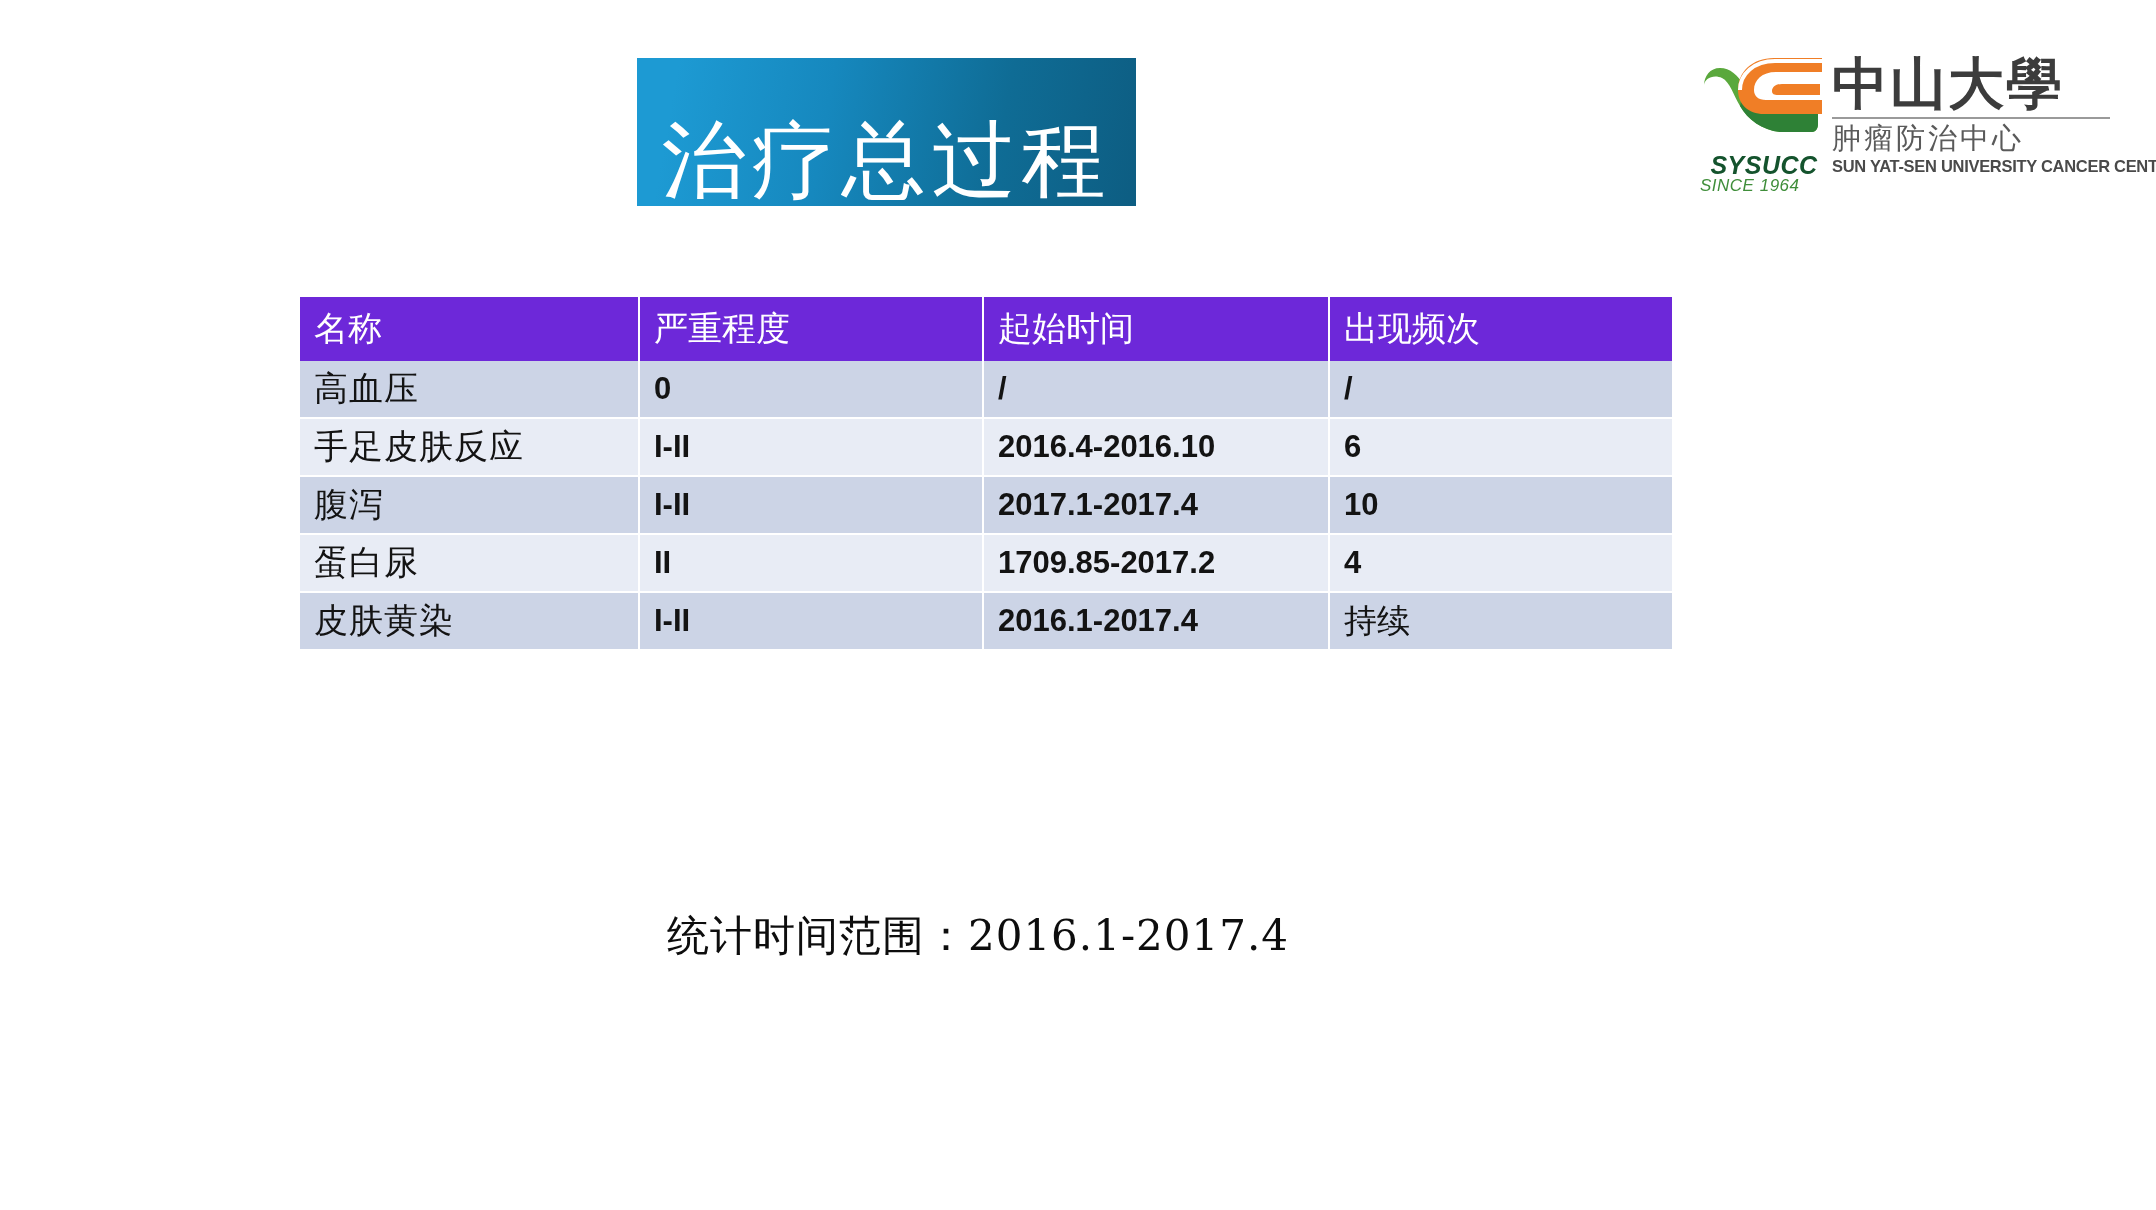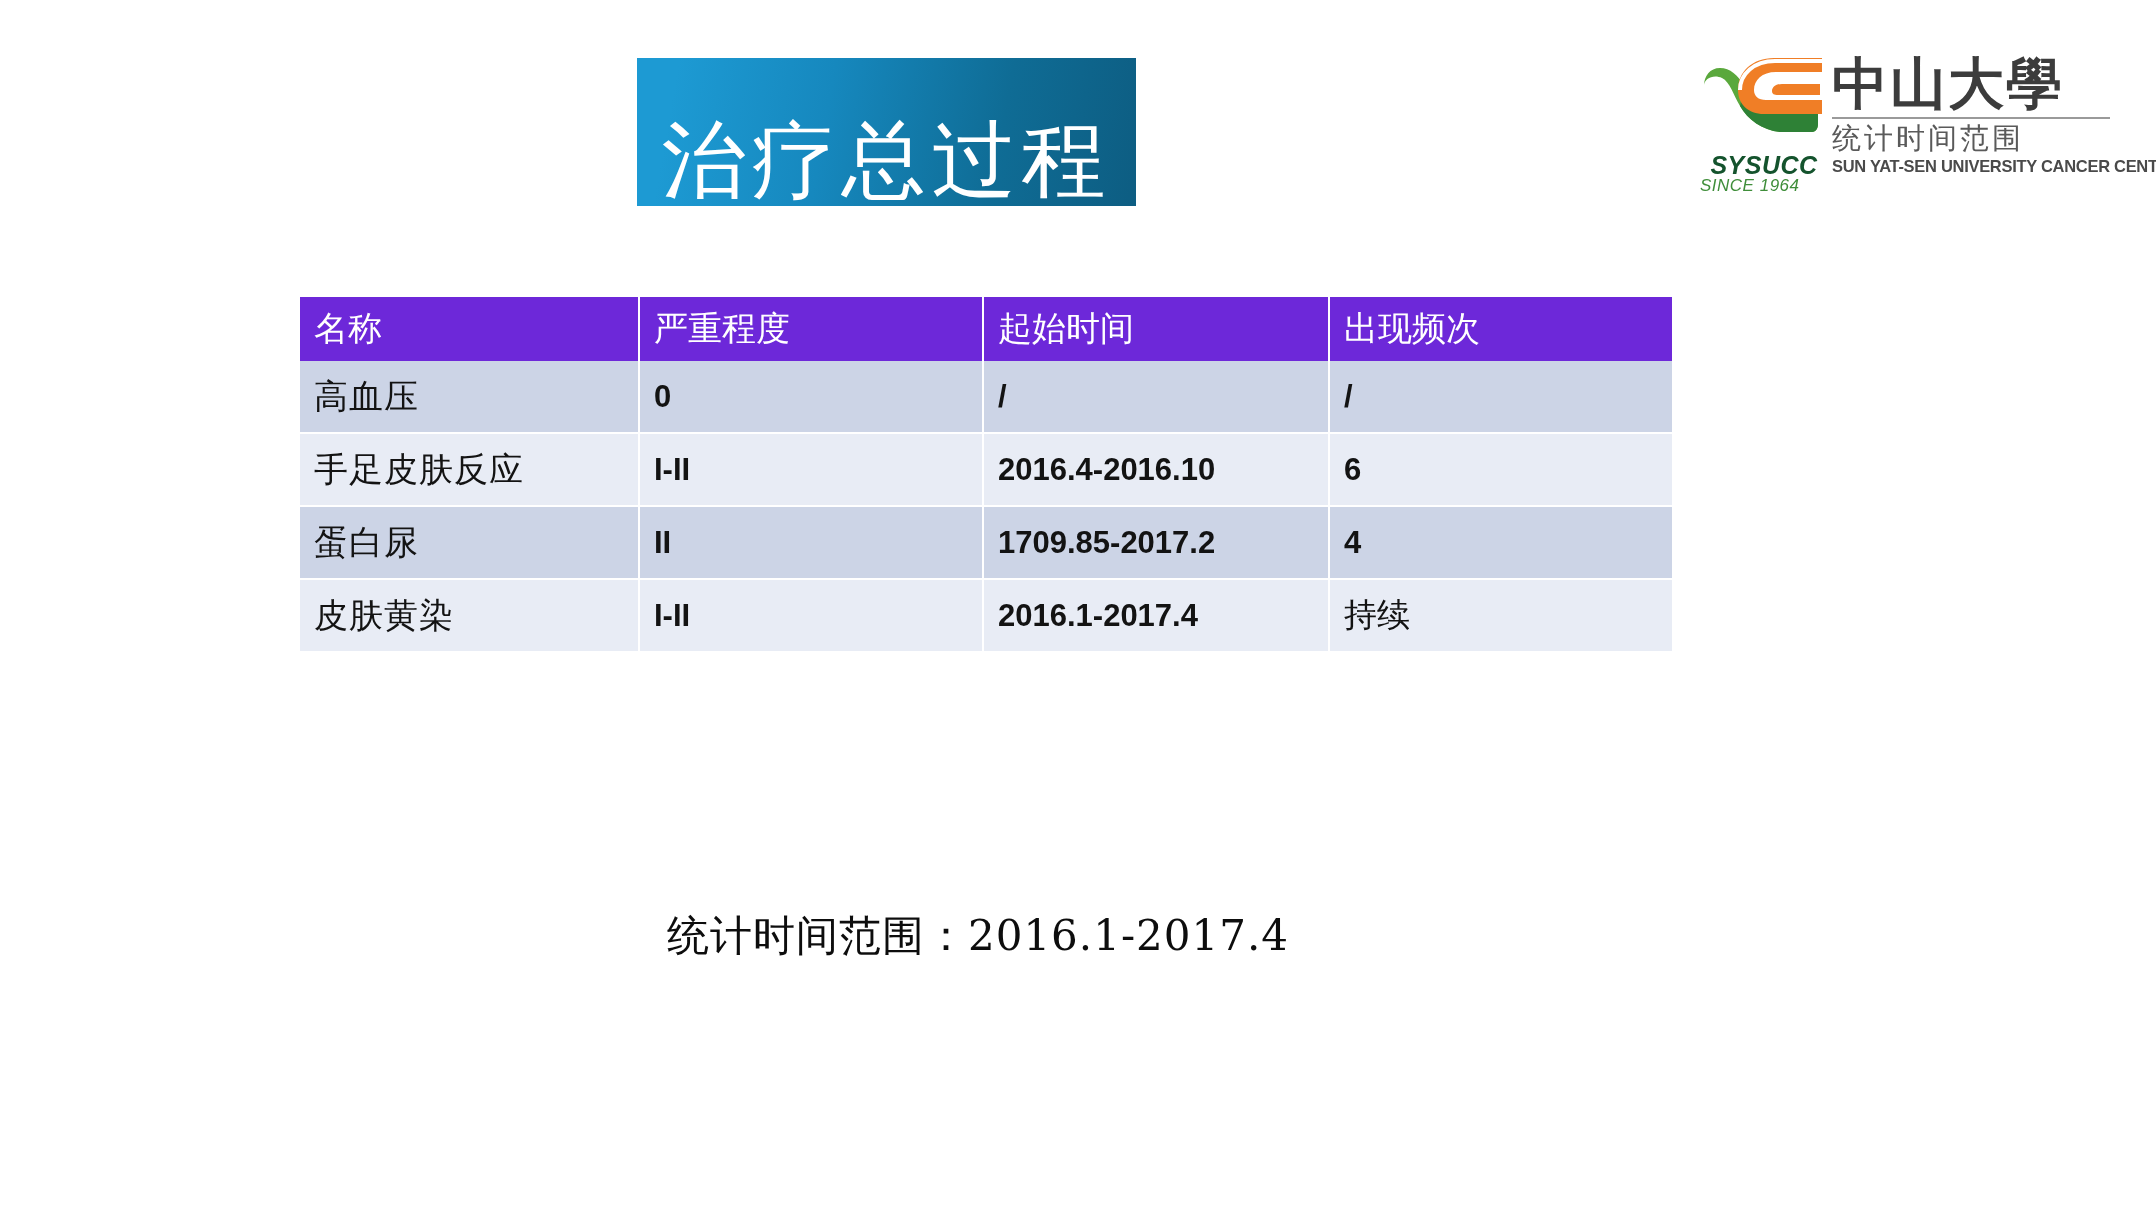--- a/index.html
+++ b/index.html
@@ -149,21 +149,21 @@
     font-weight: 400;
     height: 64px;
     padding: 0 0 0 14px;
     border-right: 2px solid #ffffff;
     vertical-align: middle;
     box-sizing: border-box;
   }
   .ae-table th:last-child { border-right: none; }
 
   .ae-table td {
-    height: 73px;
+    height: 58px;
     padding: 0 0 0 14px;
     vertical-align: middle;
     border-right: 2px solid #ffffff;
     border-bottom: 2px solid #ffffff;
     box-sizing: border-box;
     color: #131313;
   }
   .ae-table td:last-child { border-right: none; }
 
   .ae-table tbody tr:nth-child(odd)  td { background: #ccd4e6; }
@@ -225,21 +225,21 @@
       <path d="M40 38 C40 22 54 9 75 9 L122 9" fill="none" stroke="#ffffff" stroke-width="4"></path>
       <path d="M56 38 C56 29 65 22 77 22 L122 22" fill="none" stroke="#ffffff" stroke-width="0"></path>
     </svg>
   </div>
   <div class="logo-word-cn">SYSUCC</div>
   <div class="logo-word-since">SINCE 1964</div>
 
   <div class="logo-text">
     <div class="logo-cn-big">中山大學</div>
     <div class="logo-rule"></div>
-    <div class="logo-cn-small">统计时间范围</div>
+    <div class="logo-cn-small">肿瘤防治中心</div>
     <div class="logo-en">SUN YAT-SEN UNIVERSITY CANCER CENTER</div>
   </div>
 </div>
 
 <table class="ae-table">
   <colgroup>
     <col class="c1">
       <col class="c2">
       <col class="c3">
       <col class="c4">
@@ -259,20 +259,26 @@
       <td class="cell-val">/</td>
       <td class="cell-val">/</td>
     </tr>
     <tr>
       <td class="cell-name">手足皮肤反应</td>
       <td class="cell-val">I-II</td>
       <td class="cell-val">2016.4-2016.10</td>
       <td class="cell-val">6</td>
     </tr>
     <tr>
+      <td class="cell-name">腹泻</td>
+      <td class="cell-val">I-II</td>
+      <td class="cell-val">2017.1-2017.4</td>
+      <td class="cell-val">10</td>
+    </tr>
+    <tr>
       <td class="cell-name">蛋白尿</td>
       <td class="cell-val">II</td>
       <td class="cell-val">1709.85-2017.2</td>
       <td class="cell-val">4</td>
     </tr>
     <tr>
       <td class="cell-name">皮肤黄染</td>
       <td class="cell-val">I-II</td>
       <td class="cell-val">2016.1-2017.4</td>
       <td class="cell-val cjk">持续</td>

